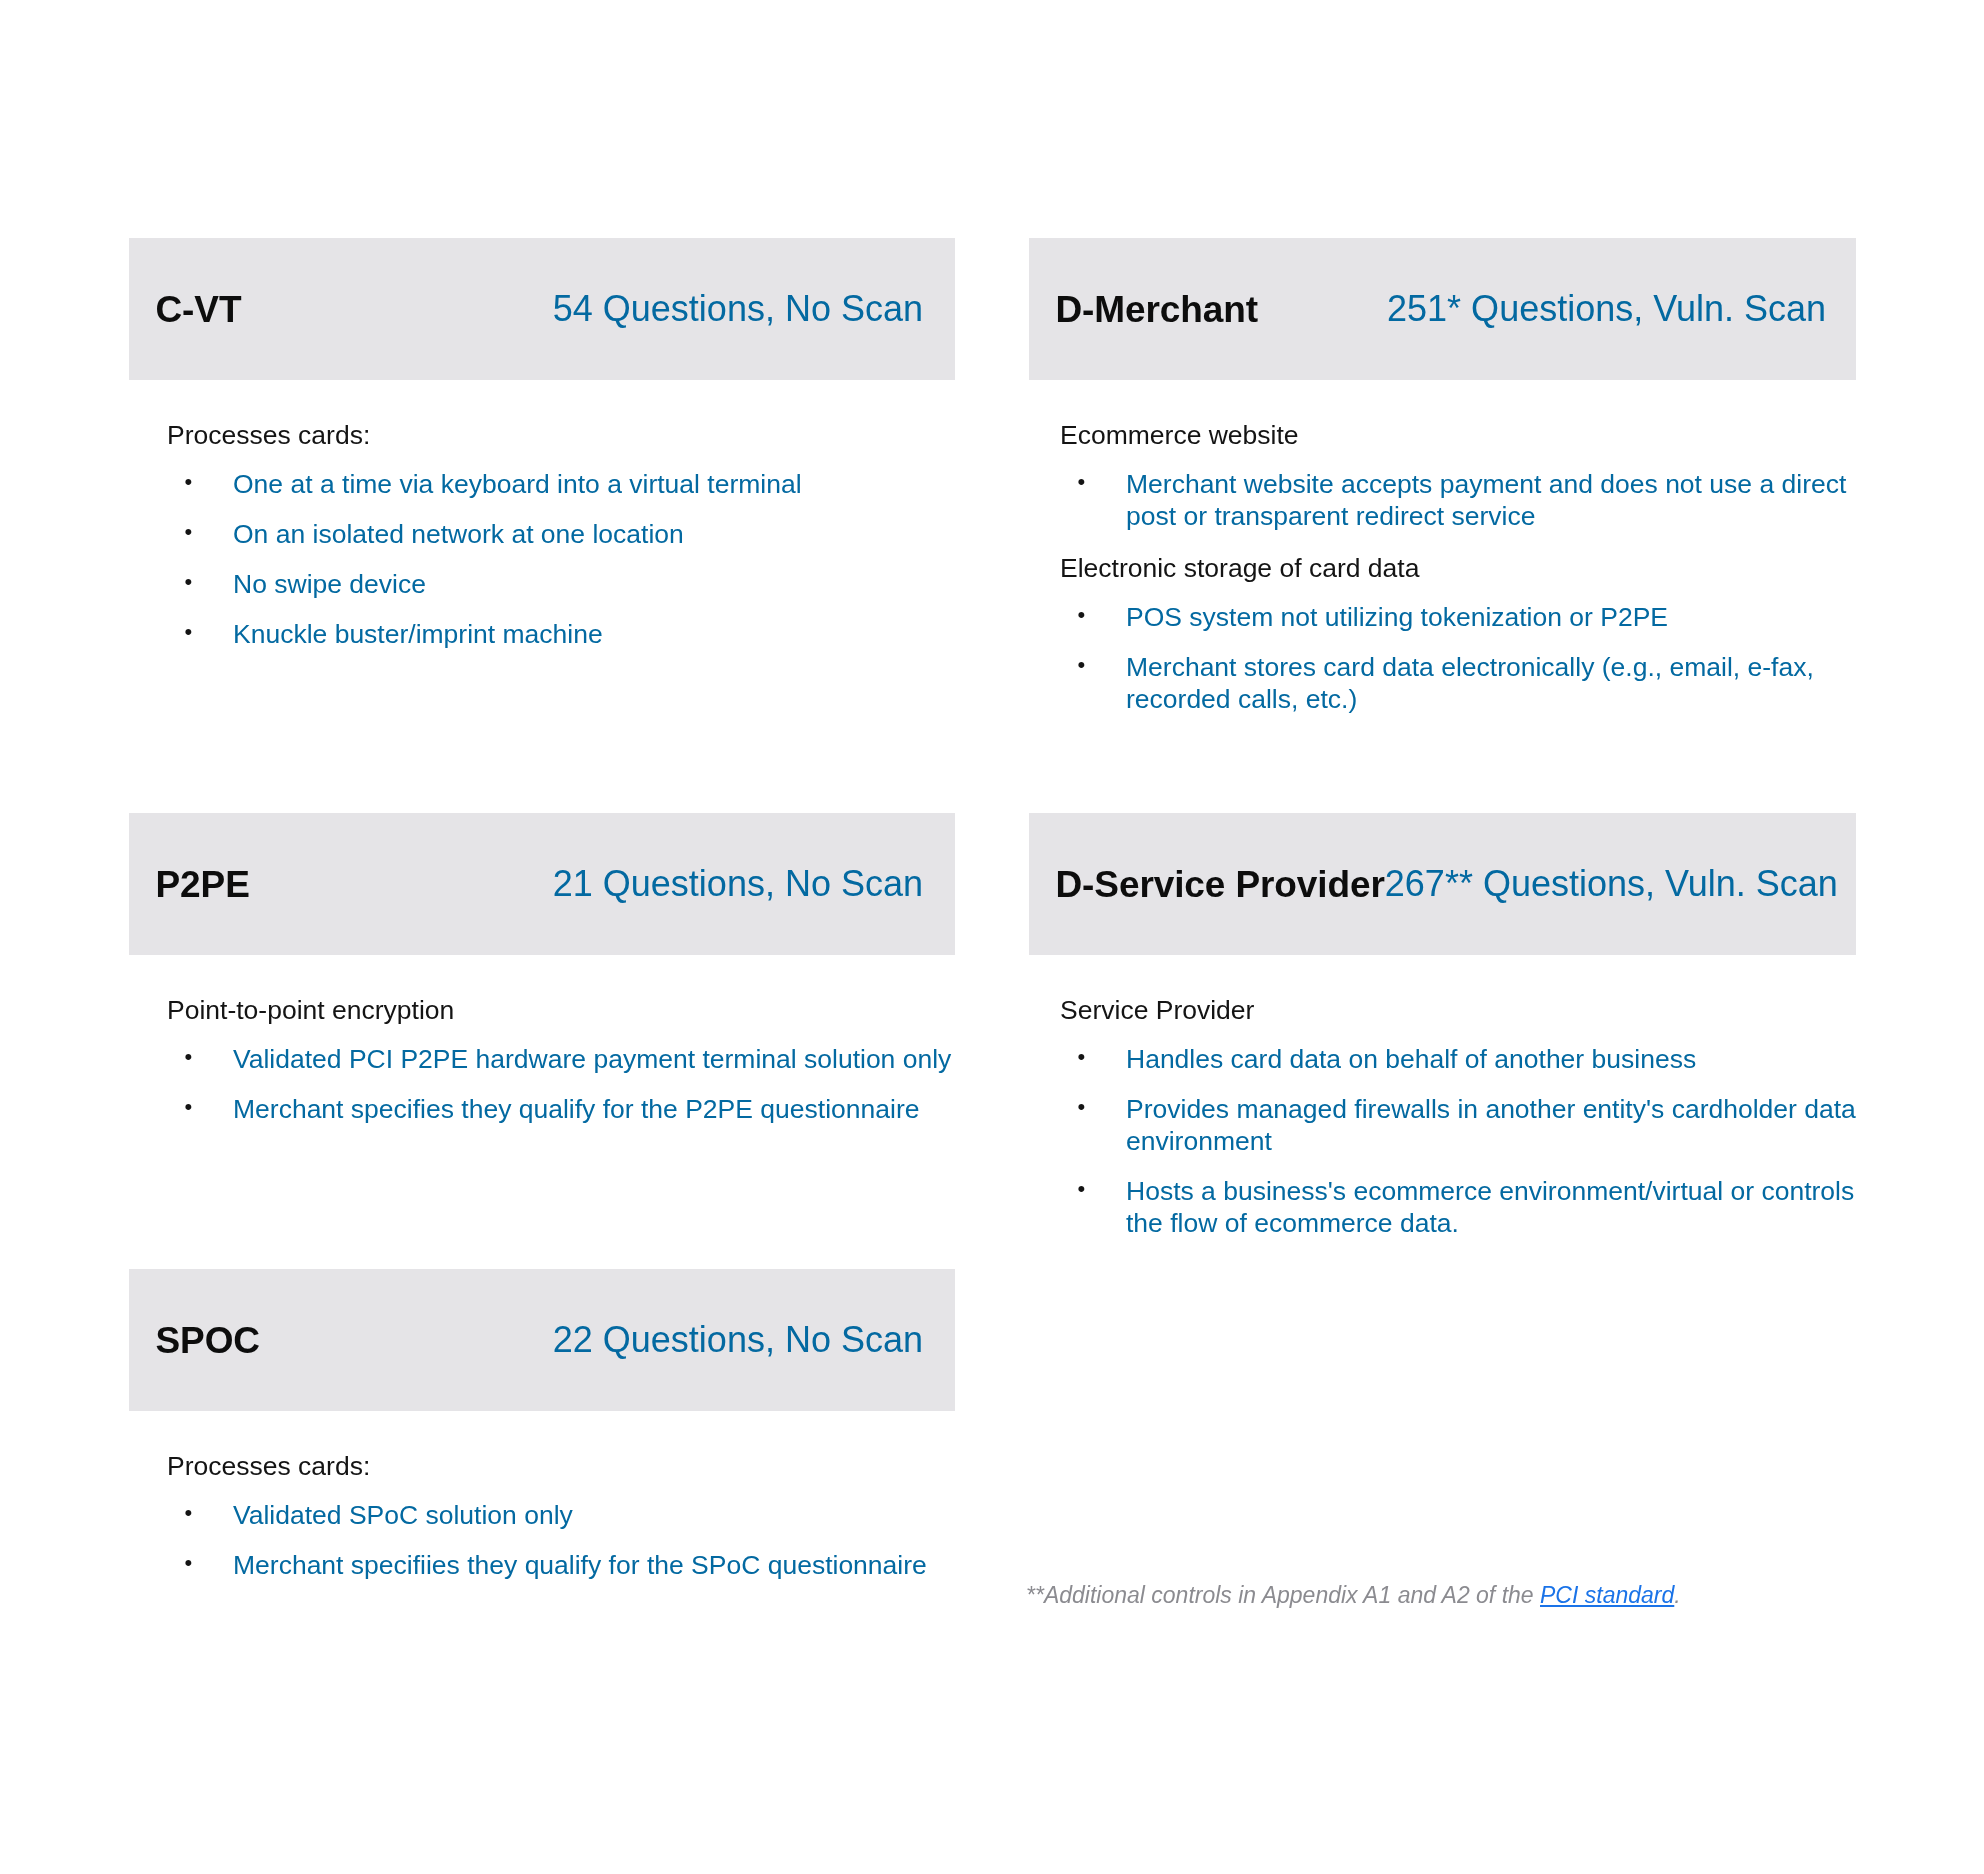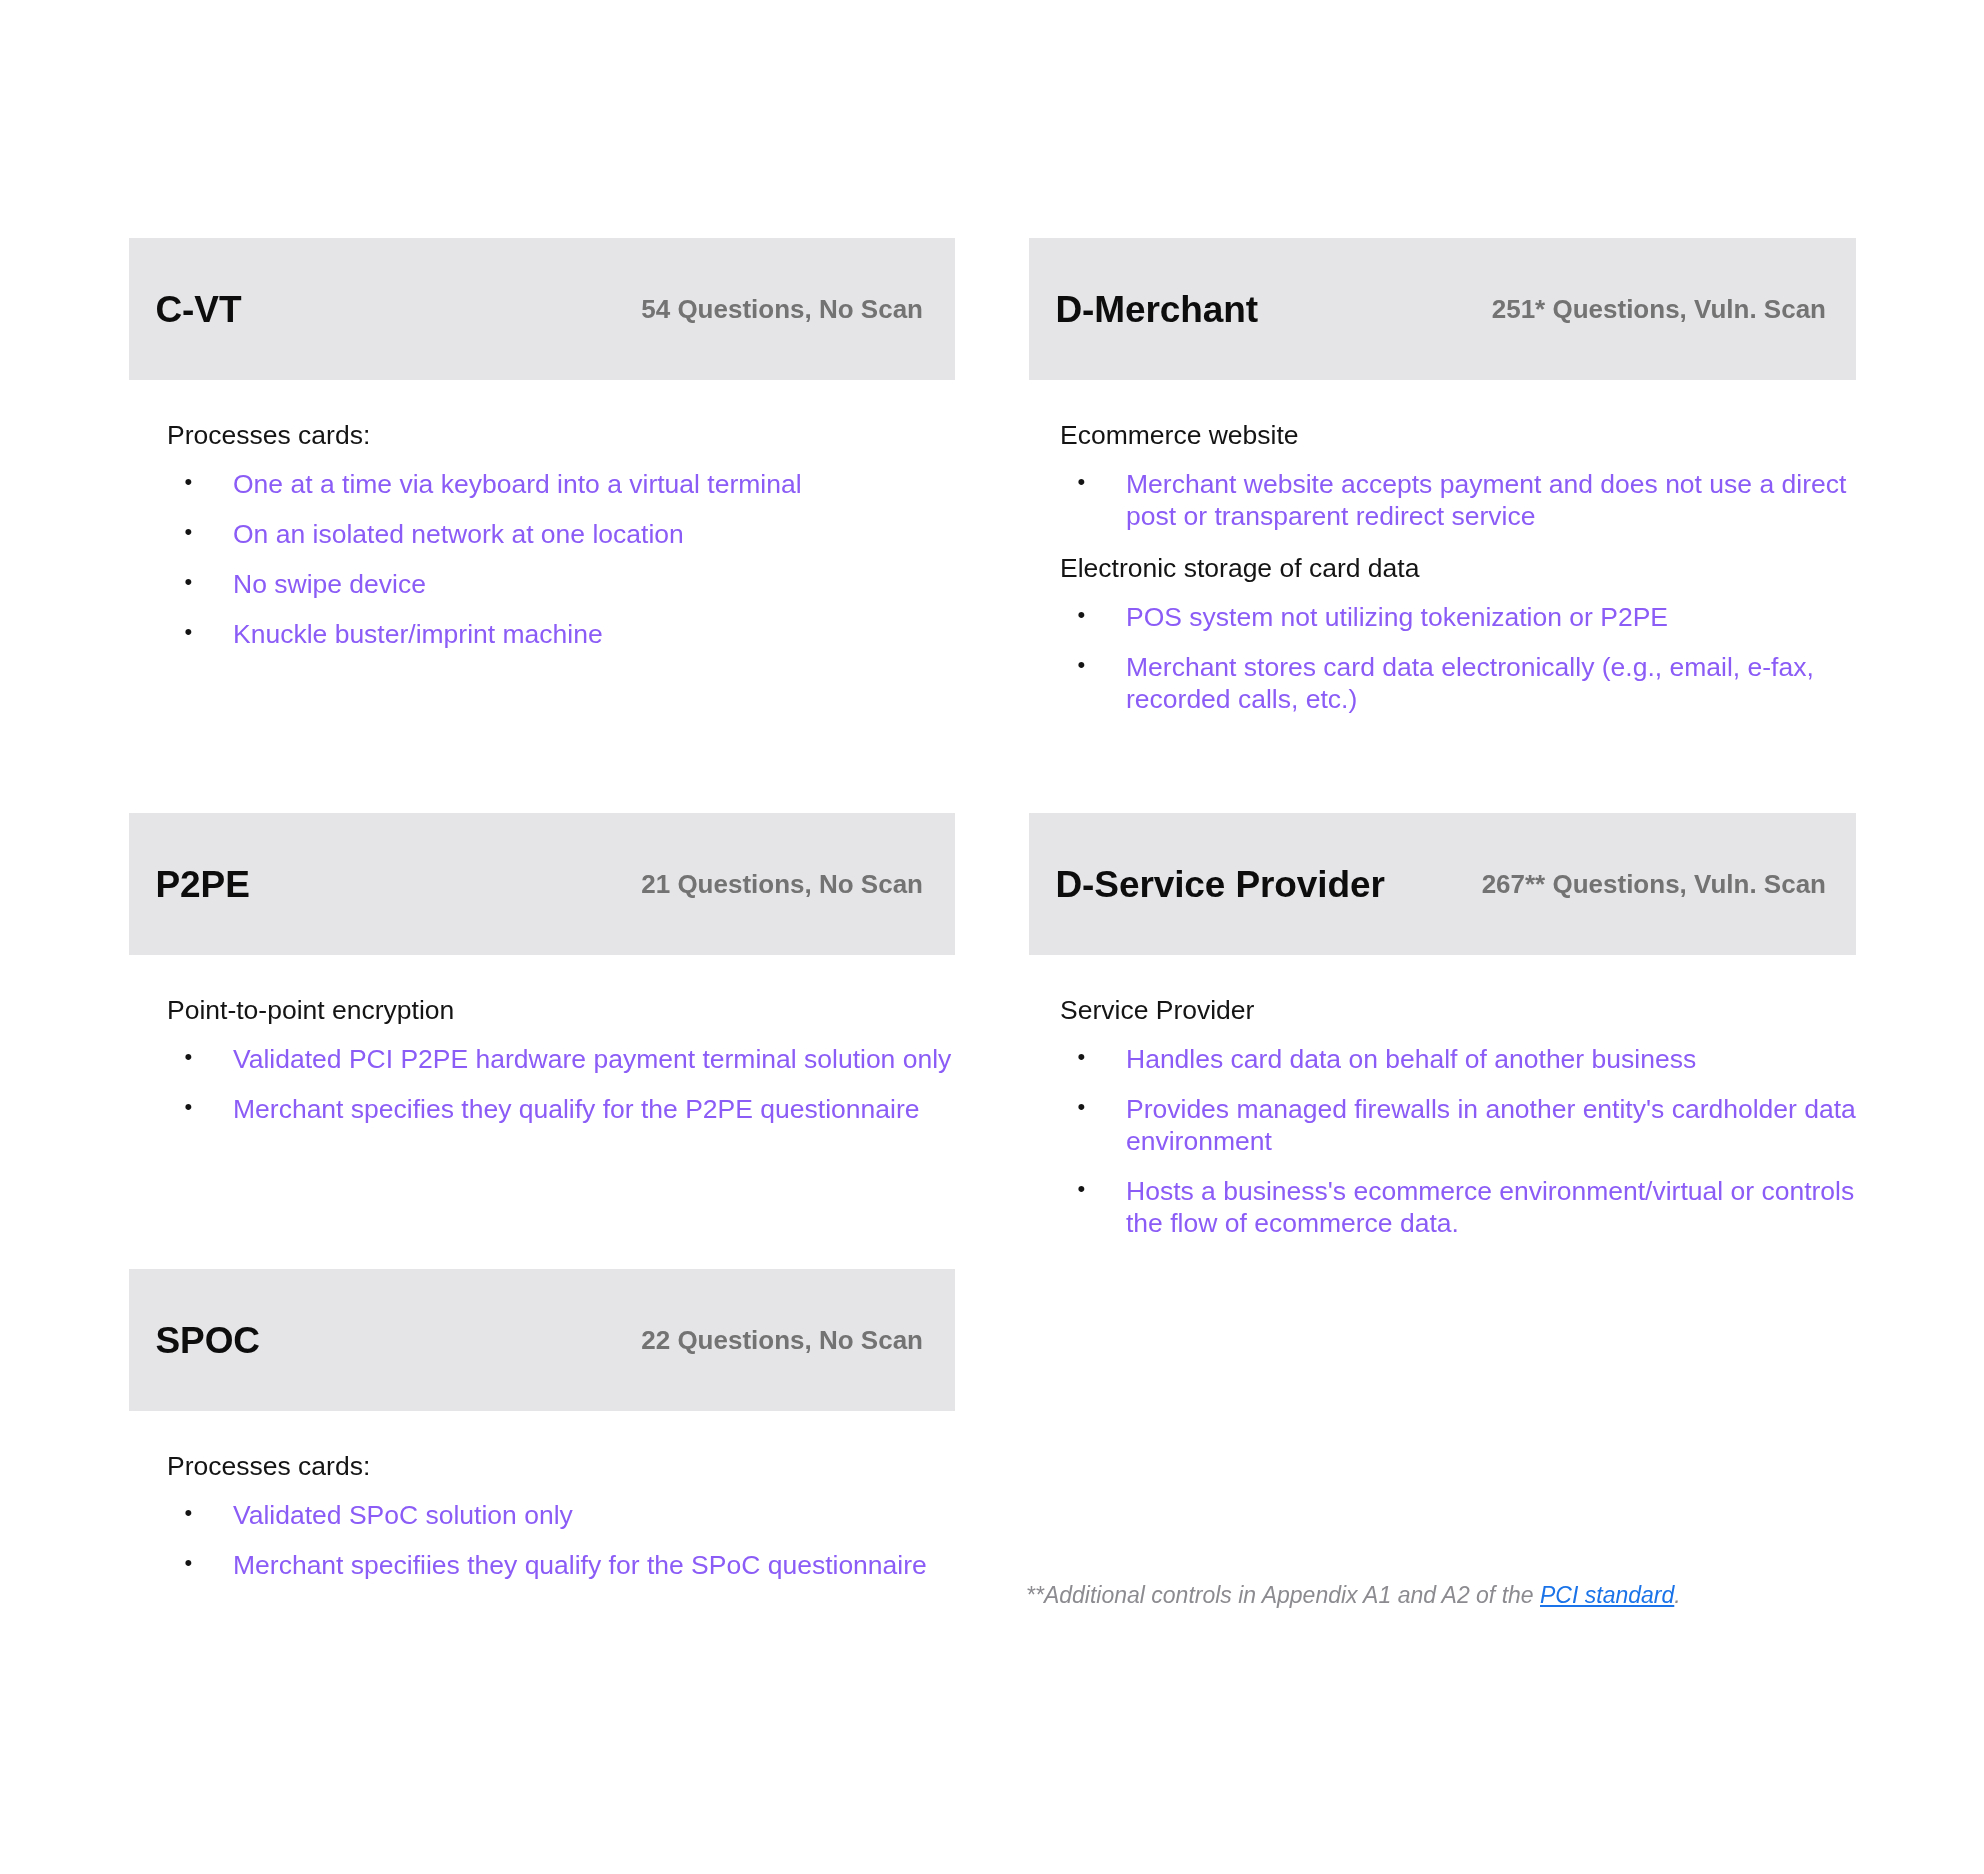--- a/index.html
+++ b/index.html
@@ -48,23 +48,23 @@
   .card-title {
     font-size: 37px;
     font-weight: 700;
     letter-spacing: -0.1px;
     color: #0d0d0d;
     white-space: nowrap;
     line-height: 1;
   }
 
   .card-meta {
-    font-size: 26px;
-    font-weight: 700;
-    color: #737373;
+    font-size: 36px;
+    font-weight: 400;
+    color: #0369a1;
     white-space: nowrap;
     line-height: 1;
   }
 
   
   .col-right .card-header { padding-right: 30px; }
   .col-right .card-meta { margin-left: auto; }
 
   
   .card-body {
@@ -85,21 +85,21 @@
   ul.bullets {
     list-style: none;
     margin: 0 0 0 0;
     padding: 0;
   }
   ul.bullets li {
     position: relative;
     font-size: 26.5px;
     font-weight: 400;
     line-height: 1.22;
-    color: #8b5cf6;
+    color: #0369a1;
     padding-left: 66px;
     margin-bottom: 17.6px;
   }
   ul.bullets li:last-child { margin-bottom: 0; }
   ul.bullets li::before {
     content: "\2022";
     position: absolute;
     left: 17.6px;
     top: -0.7px;
     font-size: 22px;

